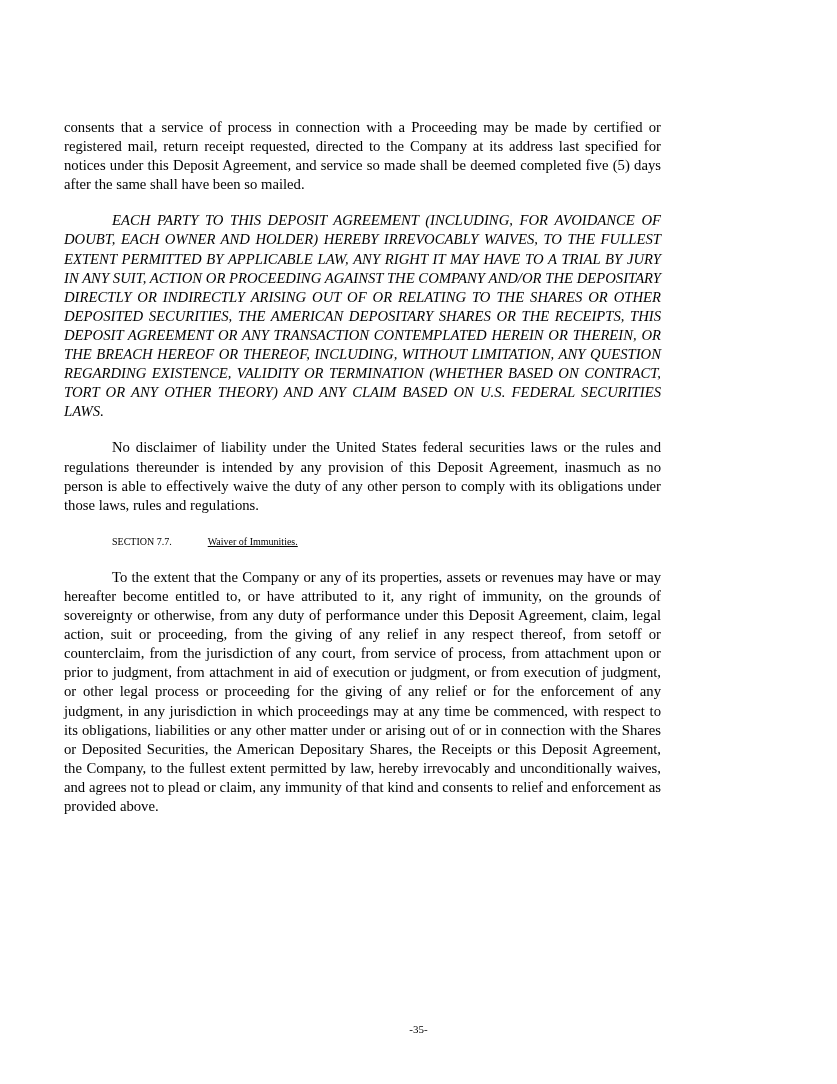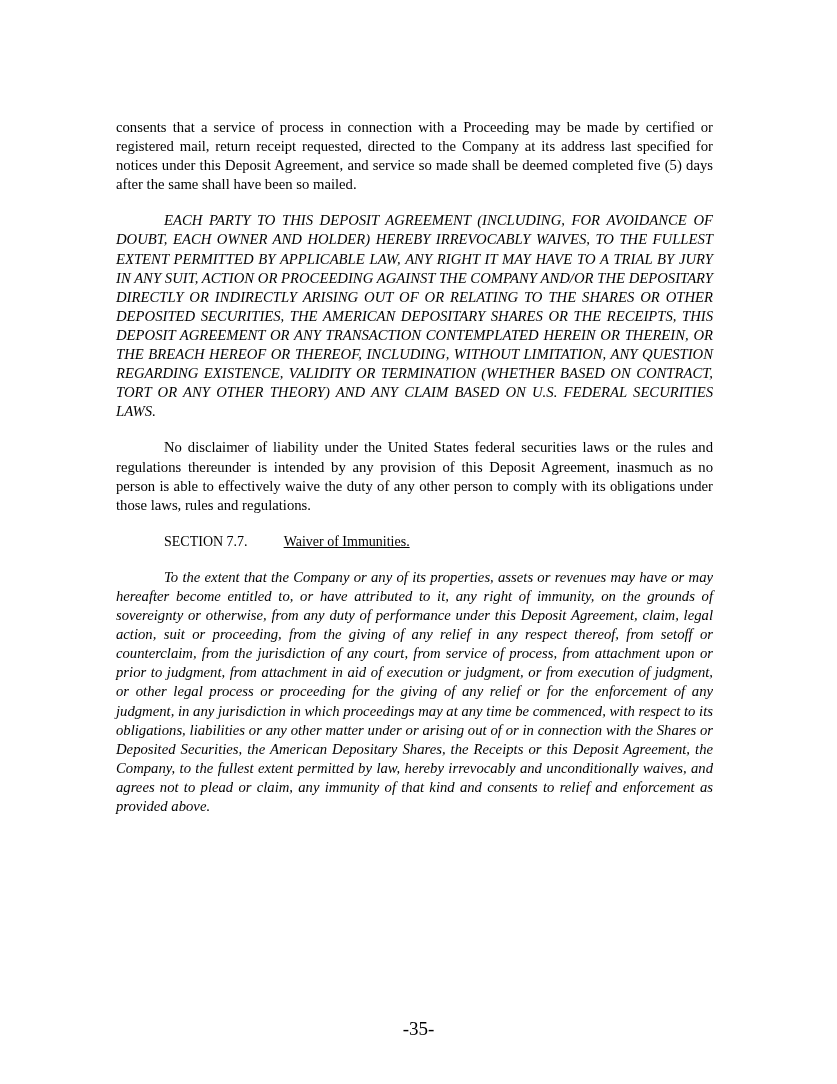--- a/index.html
+++ b/index.html
@@ -11,21 +11,21 @@
     width: 837px;
     height: 1084px;
     font-family: "Liberation Serif", serif;
     color: #000000;
   }
   .page {
     position: relative;
     width: 837px;
     height: 1084px;
     box-sizing: border-box;
-    padding: 118px 120px 0 116px;
+    padding: 118px 120px 0 64px;
   }
   .doc-body {
     width: 597px;
   }
   p.para {
     margin: 0 0 17px 0;
     font-size: 14.7px;
     line-height: 19.1px;
     text-align: justify;
     text-justify: inter-word;
@@ -33,41 +33,40 @@
   }
   p.para.indent {
     text-indent: 48px;
   }
   p.para.caps {
     text-indent: 48px;
     font-style: italic;
   }
   p.last {
     margin-bottom: 16px;
-    font-style: italic;
   }
   .section-head {
     margin: 0 0 17px 0;
-    font-size: 14px;
+    font-size: 10px;
     line-height: 19.1px;
     text-indent: 48px;
   }
   .section-head .sec-label {
     margin-right: 36px;
   }
   .section-head .sec-title {
     text-decoration: underline;
   }
   .page-number {
     position: absolute;
     left: 0;
     right: 0;
     top: 1020px;
     text-align: center;
-    font-size: 19px;
+    font-size: 11px;
     line-height: 18px;
   }
 </style>
 </head>
 <body>
 
 <div class="page">
   <div class="doc-body">
 
     <p class="para">consents that a service of process in connection with a Proceeding may be made by certified or registered mail, return receipt requested, directed to the Company at its address last specified for notices under this Deposit Agreement, and service so made shall be deemed completed five (5) days after the same shall have been so mailed.</p>

